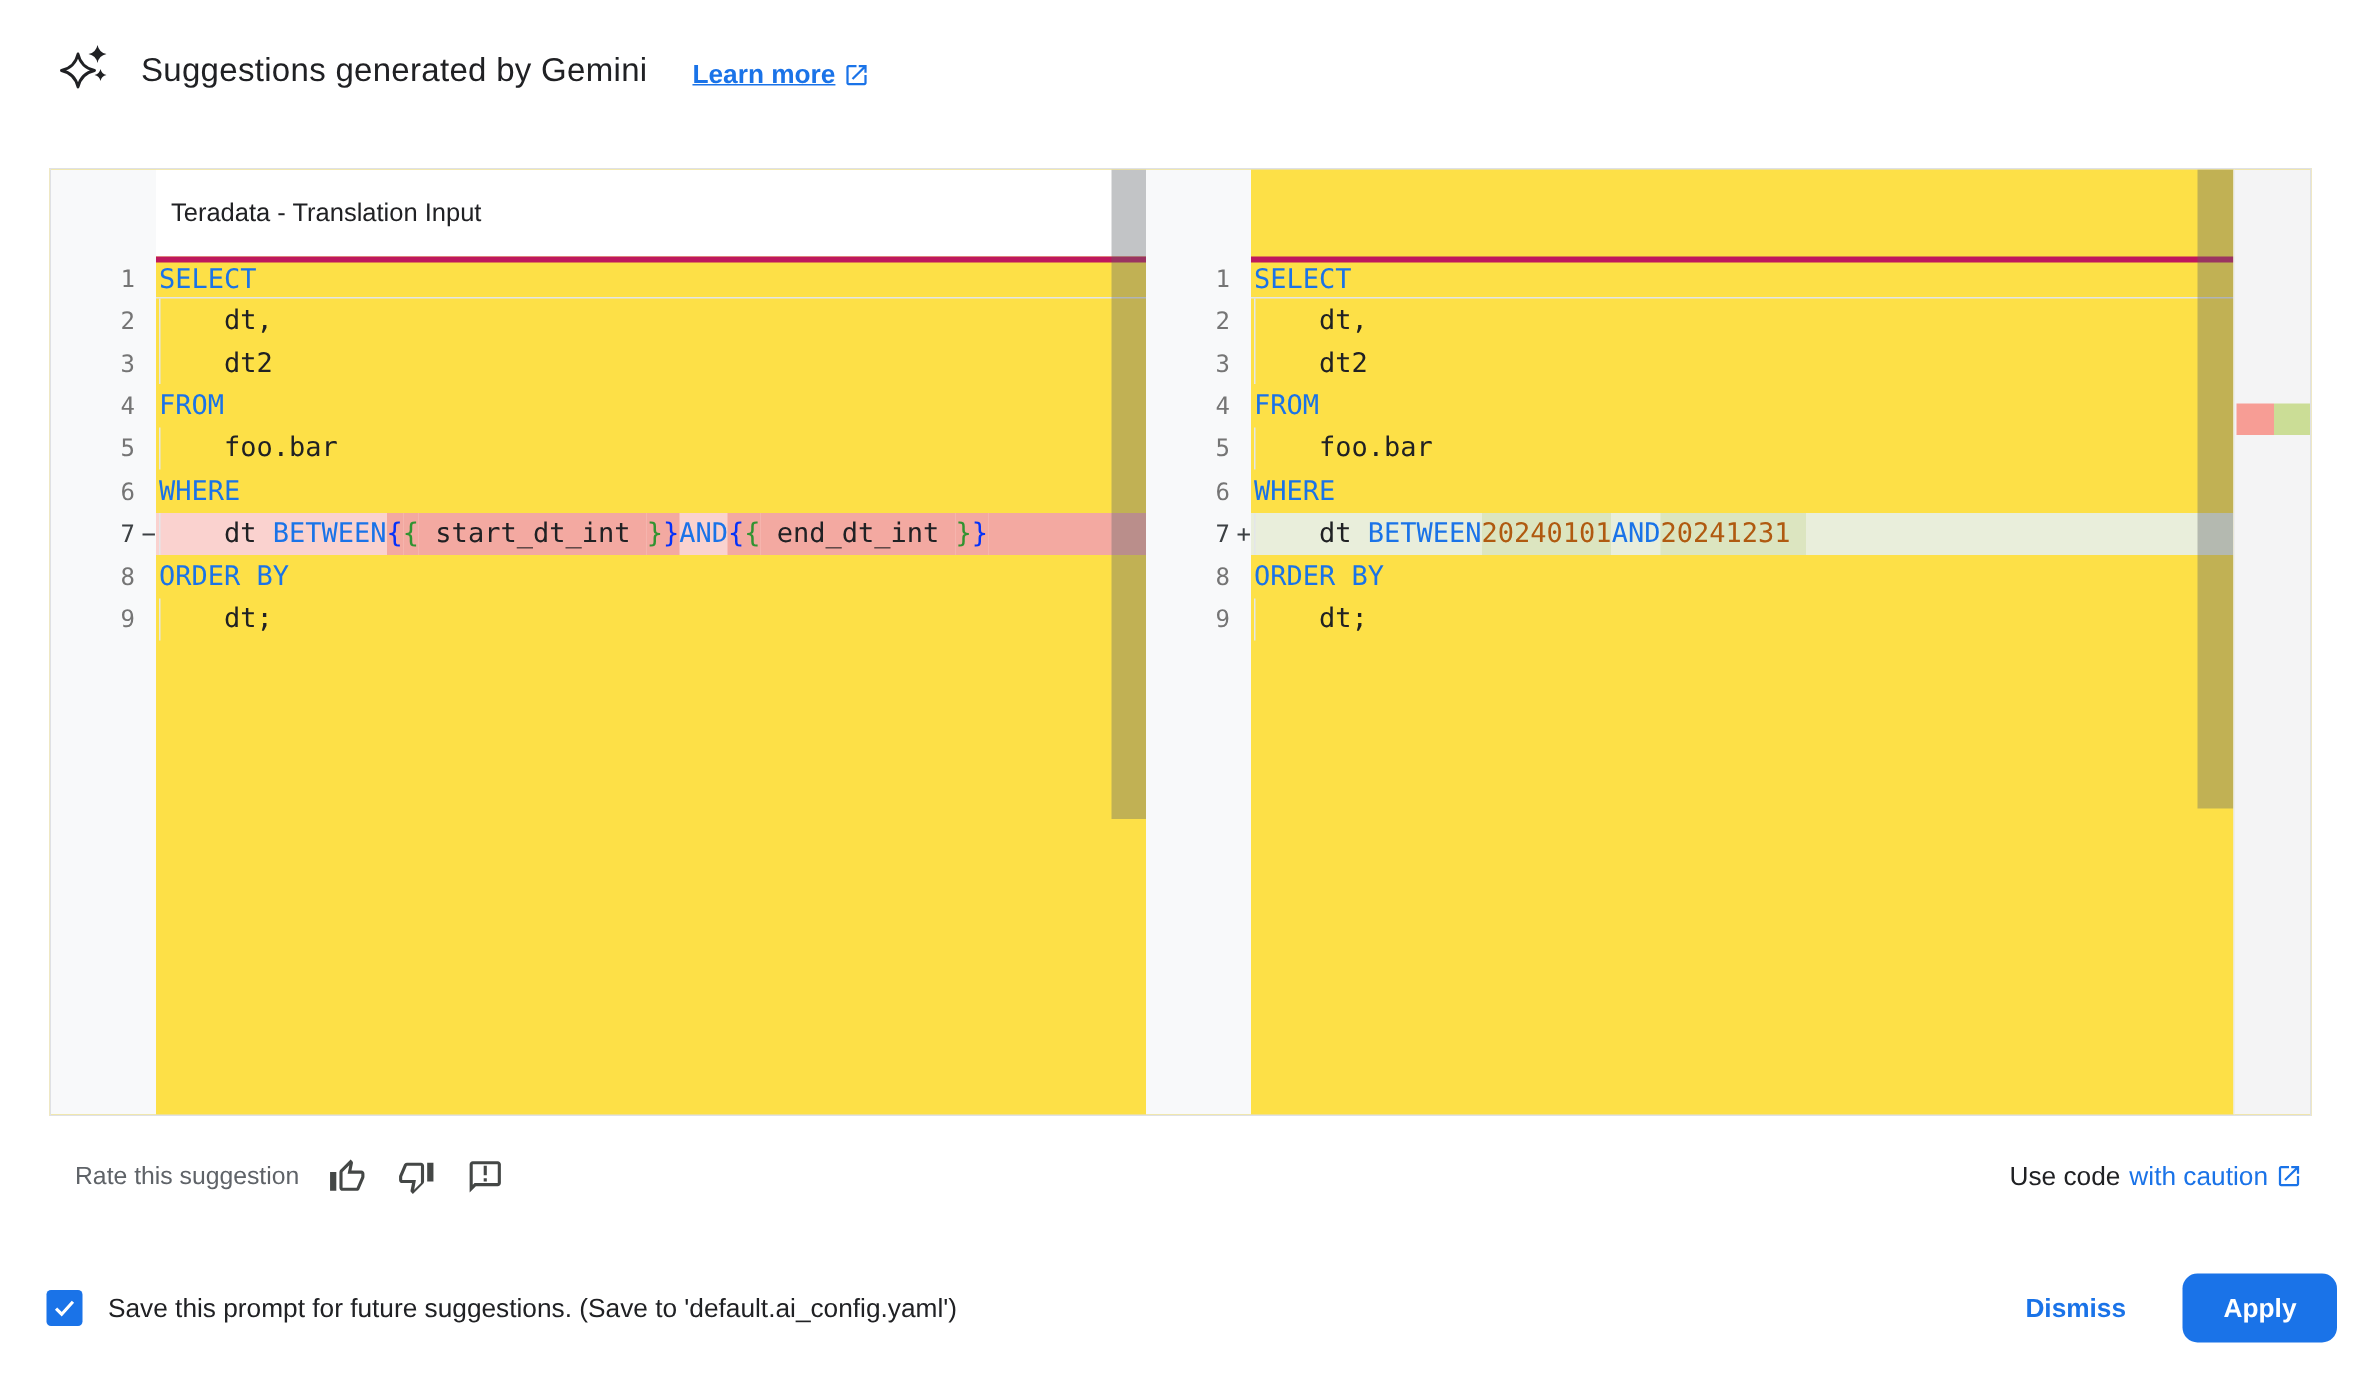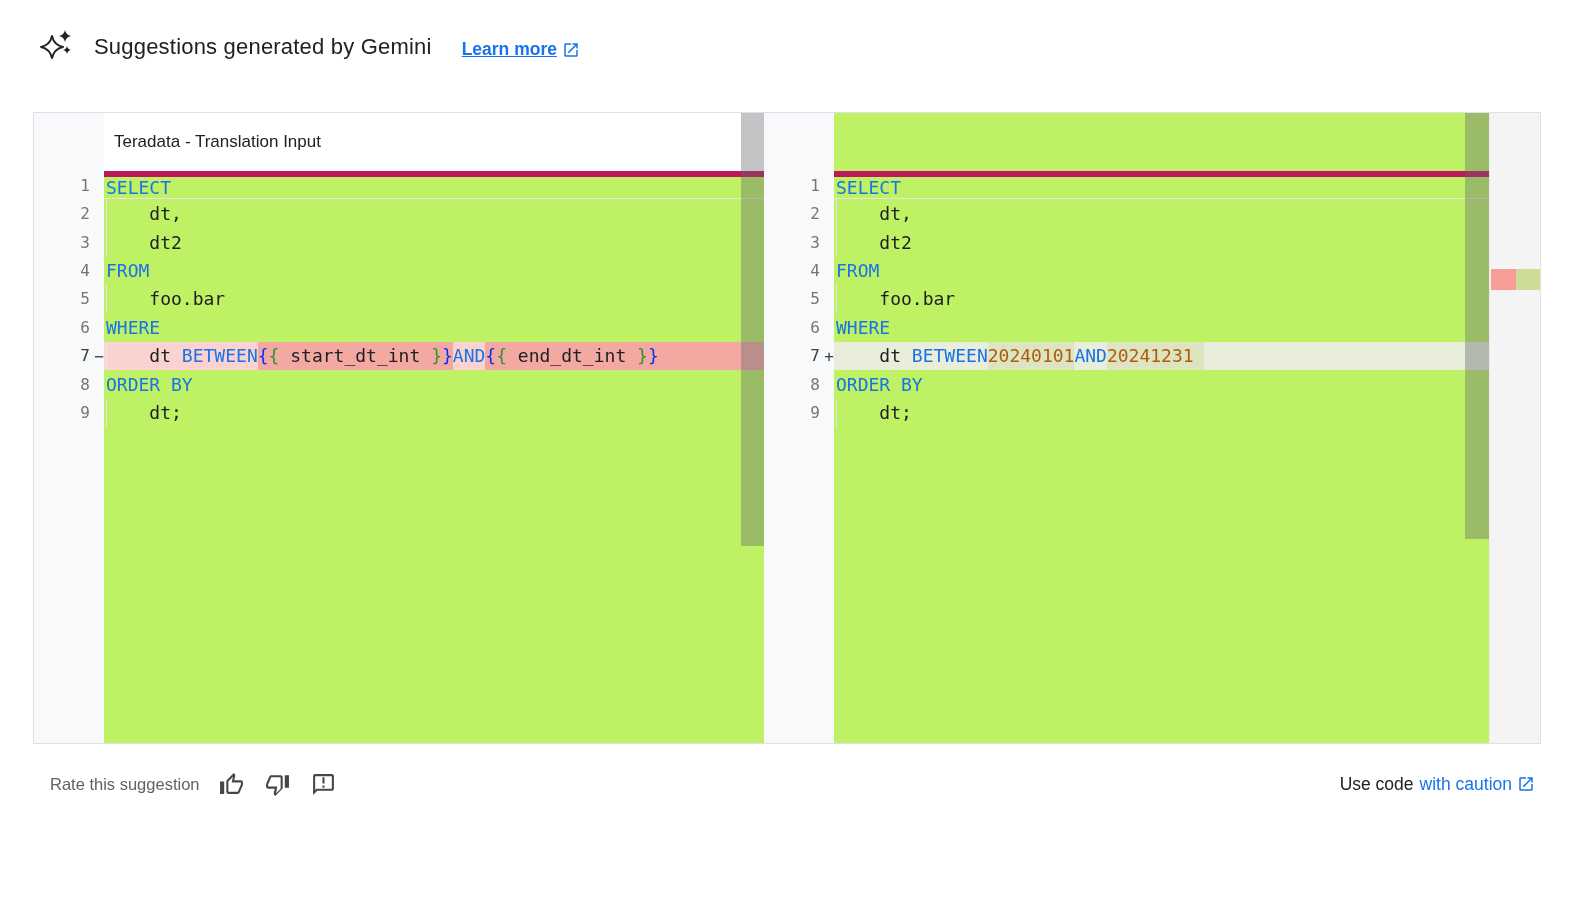--- a/index.html
+++ b/index.html
@@ -12,41 +12,41 @@
   
   .top-header{ position:absolute; left:40px; top:28px; display:flex; align-items:flex-end; }
   .sparkle{ width:32px; height:32px; flex:0 0 auto; }
   .dialog-title{ font-size:22px; color:#202124; margin-left:22px; letter-spacing:.2px; }
   .learn-more{ margin-left:30px; display:flex; align-items:center; gap:5px;
     color:var(--accent,#1a73e8); font-size:17.5px; font-weight:bold; text-decoration:underline; cursor:pointer; }
   .learn-more svg{ width:18px; height:18px; }
 
   
   .diff-container{ position:absolute; left:33px; top:112px; width:1508px; height:632px;
-    border:1px solid #dfe1e5; background:#bef264; }
+    border:1px solid #dfe1e5; background:#fde047; }
   .panel{ position:absolute; top:0; bottom:0; overflow:hidden; }
   .panel-left{ left:0; width:730px; }
   .panel-right{ left:730px; right:0; }
   .gutter-bg{ position:absolute; left:0; top:0; bottom:0; width:70px; background:#f8f9fa; }
   .panel-header{ position:absolute; left:70px; right:0; top:0; height:58px; background:#fff; }
   .panel-title{ position:absolute; left:10px; top:50%; transform:translateY(-50%);
     font-size:17px; color:#202124; white-space:nowrap; }
 
   .code-lines{ position:absolute; left:0; top:58px; right:0; }
   .panel-right .code-lines{ right:51px; }
 
   .code-row{ display:flex; height:28.45px; font-family:"DejaVu Sans Mono", monospace; font-size:18px; }
   .gutter-cell{ flex:0 0 70px; position:relative; display:flex; align-items:center; justify-content:flex-end;
     padding-right:14px; color:#757575; font-size:16px; }
   .dsign{ position:absolute; right:0px; top:50%; transform:translateY(-50%); color:#3c4043; }
   .code-row.diff .gutter-cell{ color:#3c4043; }
   .code-cell{ flex:1 1 auto; position:relative; display:flex; align-items:stretch; padding-left:2px; }
   .code-cell span{ display:flex; align-items:center; white-space:pre; }
   .code-cell.guide::before{ content:""; position:absolute; left:2px; top:0; bottom:0; width:1px; background:#e4e6e9; }
-  .code-row.current .code-cell{ border-top:6px solid #be185d; border-bottom:1px solid #e3e5e8; }
+  .code-row.current .code-cell{ border-top:4px solid #be185d; border-bottom:1px solid #e3e5e8; }
 
   .tok-kw{ color:var(--keyword,#1a73e8); }
   .tok-pl{ color:#202124; }
   .tok-num{ color:var(--number,#b05a10); }
   .tok-br1{ color:var(--bracket1,#0431fa); }
   .tok-br2{ color:var(--bracket2,#319331); }
   .fill{ flex:1 1 auto; }
 
   .panel-removed .code-row.diff .code-cell{ background:var(--removed-line,#fad2cf); }
   .panel-removed .code-cell .hl{ background:var(--removed-word,#f3a9a1); }
@@ -282,14 +282,25 @@
       <span>Use code</span>
       <a class="caution-link">
         <span>with caution</span>
         <svg viewBox="0 0 24 24" fill="#1a73e8">
           <path d="M19 19H5V5h7V3H5c-1.11 0-2 .9-2 2v14c0 1.1.89 2 2 2h14c1.1 0 2-.9 2-2v-7h-2v7zM14 3v2h3.59l-9.83 9.83 1.41 1.41L19 6.41V10h2V3h-7z"></path>
         </svg>
       </a>
     </span>
   </div>
 
+  <div class="action-bar">
+    <span class="checkbox">
+      <svg viewBox="0 0 24 24">
+        <polyline points="4.5,12.5 9.5,17.5 19.5,6.5" fill="none" stroke="#ffffff" stroke-width="2.8"></polyline>
+      </svg>
+    </span>
+    <span class="save-label">Save this prompt for future suggestions. (Save to 'default.ai_config.yaml')</span>
+    <span class="spacer"></span>
+    <button class="dismiss-btn">Dismiss</button>
+    <button class="apply-btn">Apply</button>
+  </div>
 
 </div>
 
 </body></html>

